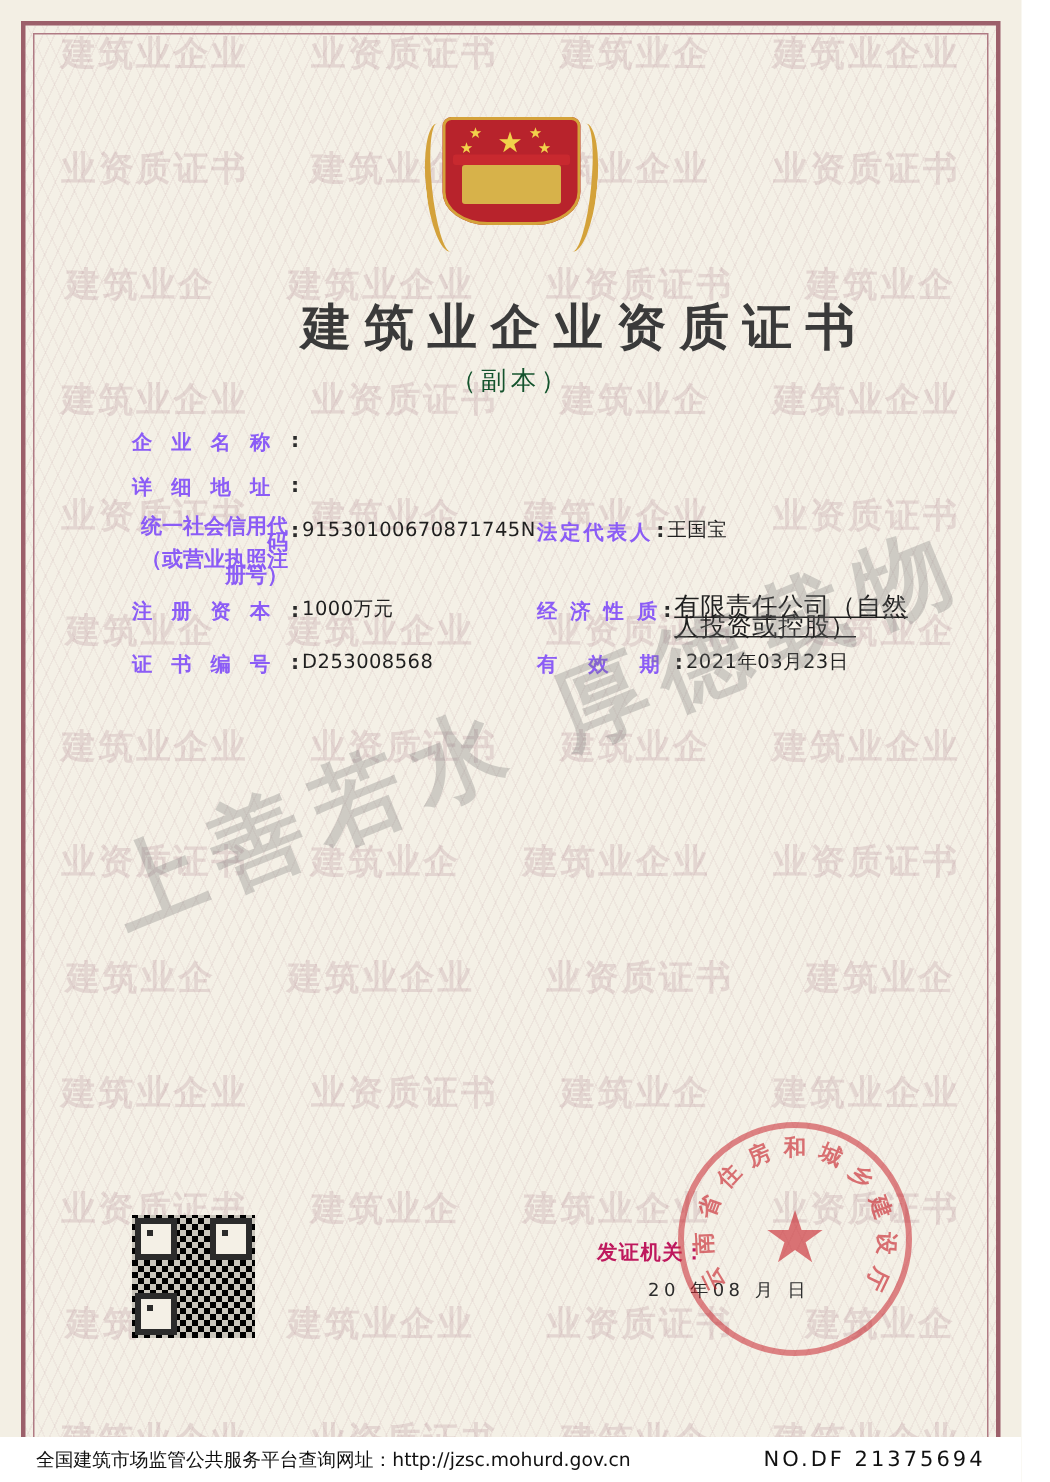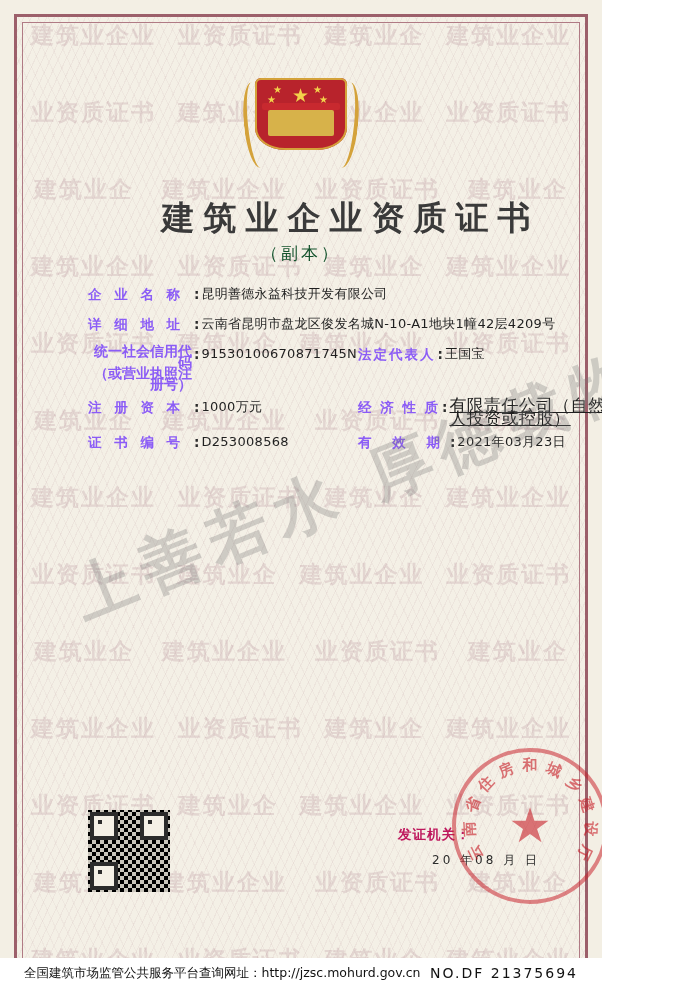--- a/index.html
+++ b/index.html
@@ -5,21 +5,21 @@
   html, body {
     margin: 0;
     padding: 0;
     background: #ffffff;
   }
   body {
     font-family: "Liberation Sans", sans-serif;
   }
   .page {
     position: relative;
-    width: 602px;
+    width: 681px;
     height: 988px;
     overflow: hidden;
     background: #f3efe4;
   }
   
   .frame-outer {
     position: absolute;
     left: 14px;
     top: 14px;
     right: 14px;
@@ -487,29 +487,27 @@
 
   <div class="title">建筑业企业资质证书</div>
   <div class="subtitle">（副本）</div>
 
   <div class="fields">
 
     <div class="frow">
       <div class="col-left" style="width:530px;">
         <span class="flabel sp4 lbl-w1">企 业 名 称</span>
         <span class="colon">:</span>
-        <span class="fvalue">昆明善德永益科技开发有限公司</span>
       </div>
     </div>
 
     <div class="frow">
       <div class="col-left" style="width:530px;">
         <span class="flabel sp4 lbl-w1">详 细 地 址</span>
         <span class="colon">:</span>
-        <span class="fvalue">云南省昆明市盘龙区俊发名城N-10-A1地块1幢42层4209号</span>
       </div>
     </div>
 
     <div class="frow">
       <div class="col-left">
         <span class="flabel small2">统一社会信用代码
 （或营业执照注册号）</span>
         <span class="colon">:</span>
         <span class="fvalue">91530100670871745N</span>
       </div>

